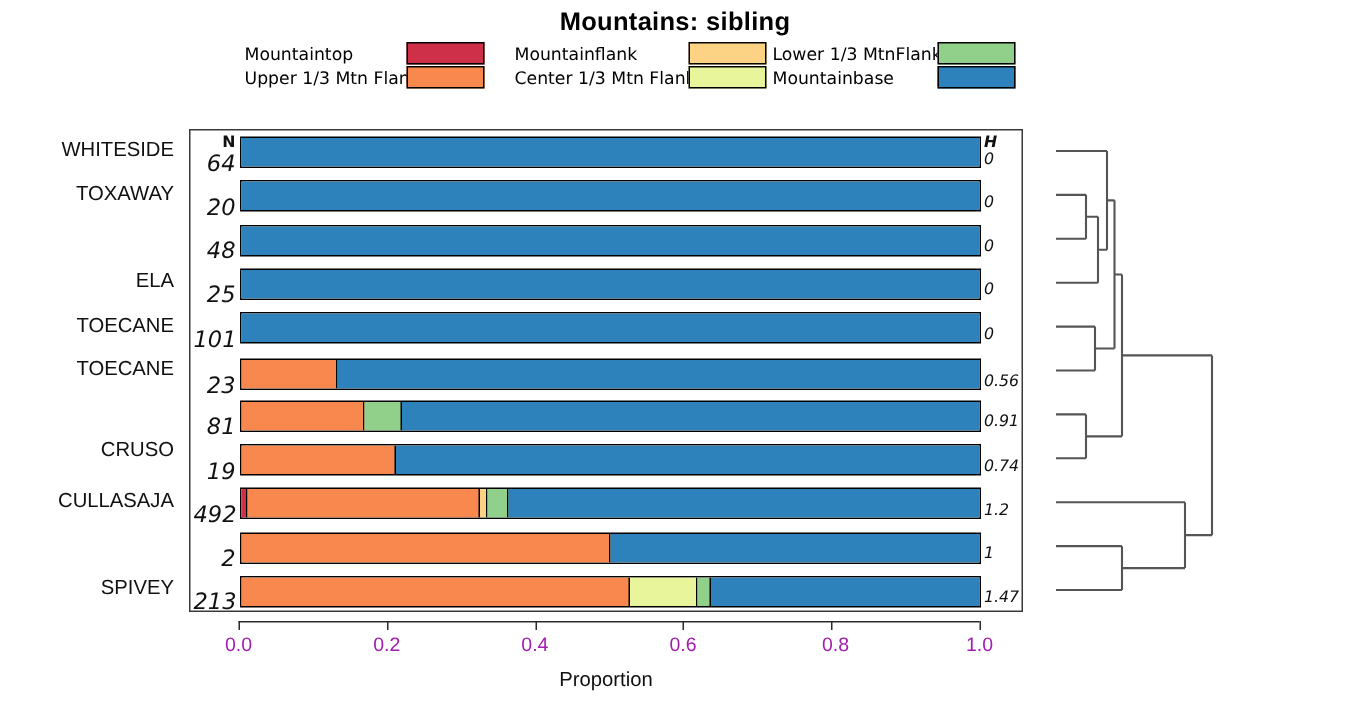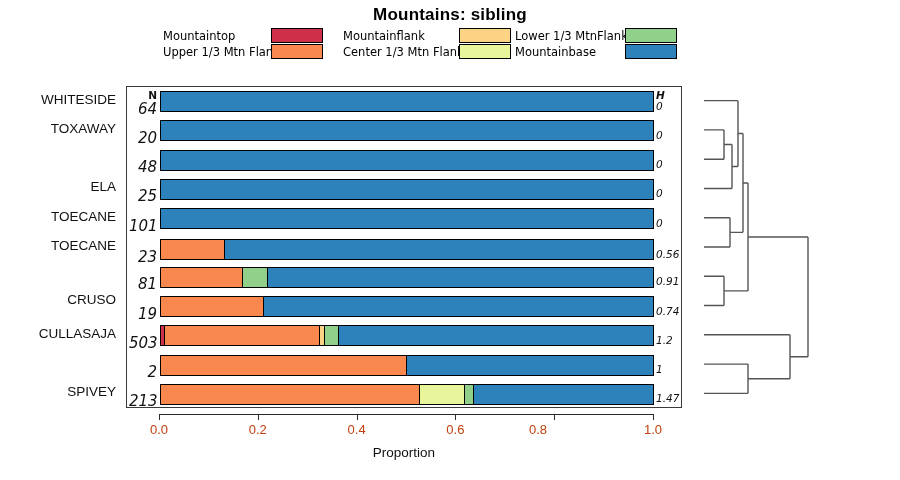--- a/index.html
+++ b/index.html
@@ -45,21 +45,21 @@
   #ylabels{position:absolute;left:0;top:86px;width:120px;height:322px;}
   .ylab{position:absolute;right:4px;width:116px;text-align:right;font-size:13.5px;
         color:#111;white-space:nowrap;}
   .ylab.bold{font-weight:bold;}
 
   
   #xaxis{position:absolute;left:126px;top:414px;width:556px;height:40px;}
   #xaxis .axline{position:absolute;left:33px;top:0;width:494px;height:1px;background:#2b2b2b;}
   #xaxis .tick{position:absolute;top:0;width:1px;height:6px;background:#2b2b2b;}
   #xaxis .tlab{position:absolute;top:8px;width:40px;margin-left:-20px;text-align:center;
-               font-size:13px;color:#c2410c;}
+               font-size:13px;color:#a21caf;}
   #xtitle{position:absolute;left:126px;top:445px;width:556px;text-align:center;
           font-size:13.5px;color:#111;}
 
   
   #dendro{position:absolute;left:690px;top:86px;width:210px;height:322px;}
   #dendro svg{display:block;}
 </style>
 </head>
 <body>
 
@@ -164,21 +164,21 @@
     </div>
     <div class="row" style="top: 204.909px;">
       <div class="nlab" style="top: 12.6364px;">19</div>
       <div class="hlab" style="top: 12.6364px;">0.74</div>
       <div class="bar" style="top: 4.13636px;">
         <div class="seg" style="left: 0px; width: 103.246px; background: rgb(249, 136, 79);"></div>
         <div class="seg last" style="left: 103.246px; width: 390.754px; background: rgb(46, 130, 188);"></div>
       </div>
     </div>
     <div class="row" style="top: 234.182px;">
-      <div class="nlab" style="top: 12.6364px;">503</div>
+      <div class="nlab" style="top: 12.6364px;">492</div>
       <div class="hlab" style="top: 12.6364px;">1.2</div>
       <div class="bar" style="top: 4.13636px;">
         <div class="seg" style="left: 0px; width: 3.952px; background: rgb(205, 48, 72);"></div>
         <div class="seg" style="left: 3.952px; width: 154.622px; background: rgb(249, 136, 79);"></div>
         <div class="seg" style="left: 158.574px; width: 4.94px; background: rgb(252, 211, 133);"></div>
         <div class="seg" style="left: 163.514px; width: 14.82px; background: rgb(145, 208, 139);"></div>
         <div class="seg last" style="left: 178.334px; width: 315.666px; background: rgb(46, 130, 188);"></div>
       </div>
     </div>
     <div class="row" style="top: 263.455px;">
@@ -207,21 +207,21 @@
     <div class="axline"></div>
     <div class="tick" style="left: 33px;"></div>
     <div class="tlab" style="left: 33px;">0.0</div>
     <div class="tick" style="left: 131.8px;"></div>
     <div class="tlab" style="left: 131.8px;">0.2</div>
     <div class="tick" style="left: 230.6px;"></div>
     <div class="tlab" style="left: 230.6px;">0.4</div>
     <div class="tick" style="left: 329.4px;"></div>
     <div class="tlab" style="left: 329.4px;">0.6</div>
     <div class="tick" style="left: 428.2px;"></div>
-    <div class="tlab" style="left: 412px;">0.8</div>
+    <div class="tlab" style="left: 431px;">0.8</div>
     <div class="tick" style="left: 527px;"></div>
     <div class="tlab" style="left: 527px;">1.0</div>
   </div>
 <div id="xtitle">Proportion</div>
 
 <div id="dendro">
     <svg width="210" height="322">
       <path d="M14,43.90909090909091 L34,43.90909090909091 M14,73.18181818181819 L34,73.18181818181819 M34,43.90909090909091 L34,73.18181818181819 M34,58.54545454545455 L42,58.54545454545455 M14,102.45454545454545 L42,102.45454545454545 M42,58.54545454545455 L42,102.45454545454545 M14,14.636363636363637 L48,14.636363636363637 M42,80.5 L48,80.5 M48,14.636363636363637 L48,80.5 M14,131.72727272727272 L40,131.72727272727272 M14,161 L40,161 M40,131.72727272727272 L40,161 M48,47.56818181818182 L53,47.56818181818182 M40,146.36363636363637 L53,146.36363636363637 M53,47.56818181818182 L53,146.36363636363637 M14,190.27272727272725 L34,190.27272727272725 M14,219.54545454545453 L34,219.54545454545453 M34,190.27272727272725 L34,219.54545454545453 M34,204.90909090909088 L34,204.90909090909088 M34,204.90909090909088 L34,204.90909090909088 M34,204.90909090909088 L34,204.90909090909088 M53,96.9659090909091 L58,96.9659090909091 M34,204.90909090909088 L58,204.90909090909088 M58,96.9659090909091 L58,204.90909090909088 M58,150.9375 L58,150.9375 M58,150.9375 L58,150.9375 M58,150.9375 L58,150.9375 M58,150.9375 L84,150.9375 M14,278.09090909090907 L58,278.09090909090907 M14,307.3636363636364 L58,307.3636363636364 M58,278.09090909090907 L58,307.3636363636364 M14,248.8181818181818 L100,248.8181818181818 M58,292.72727272727275 L100,292.72727272727275 M100,248.8181818181818 L100,292.72727272727275 M84,150.9375 L118,150.9375 M100,270.77272727272725 L118,270.77272727272725 M118,150.9375 L118,270.77272727272725 " fill="none" stroke="#555555" stroke-width="1.4"></path>
     </svg>
   </div>

